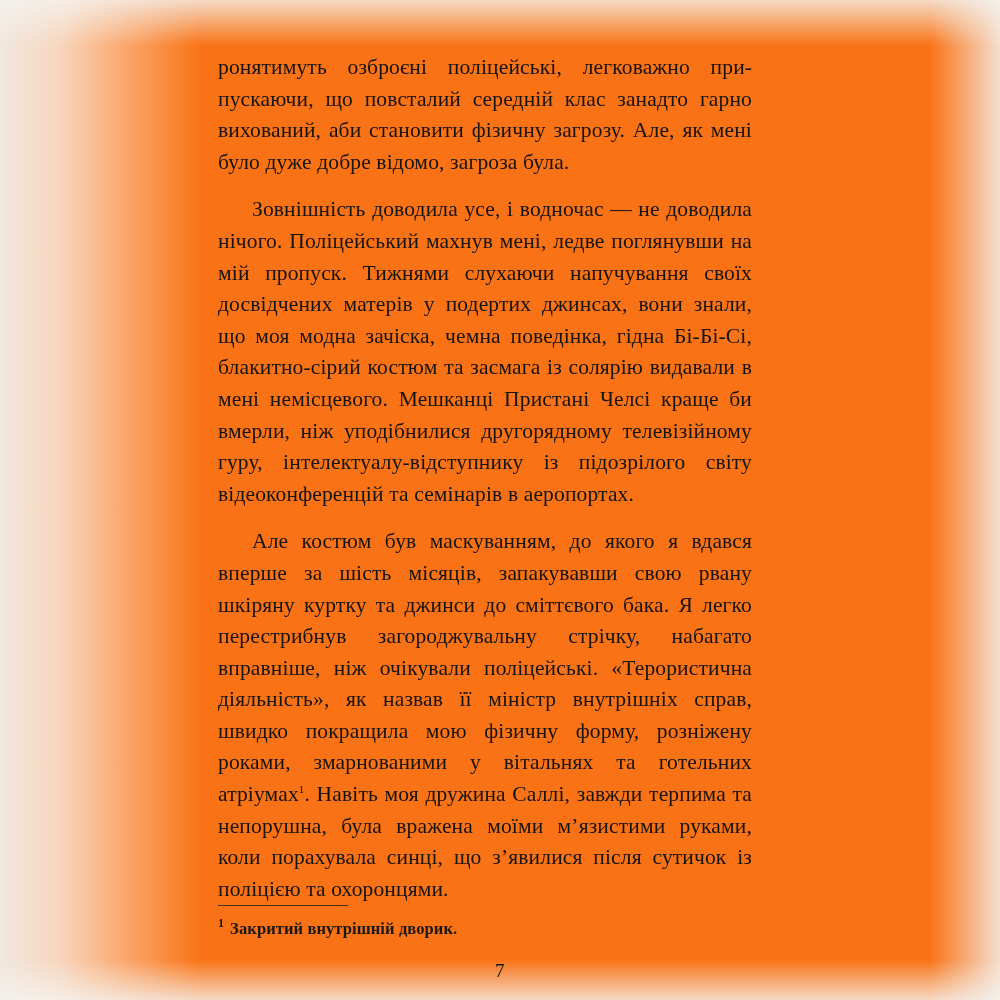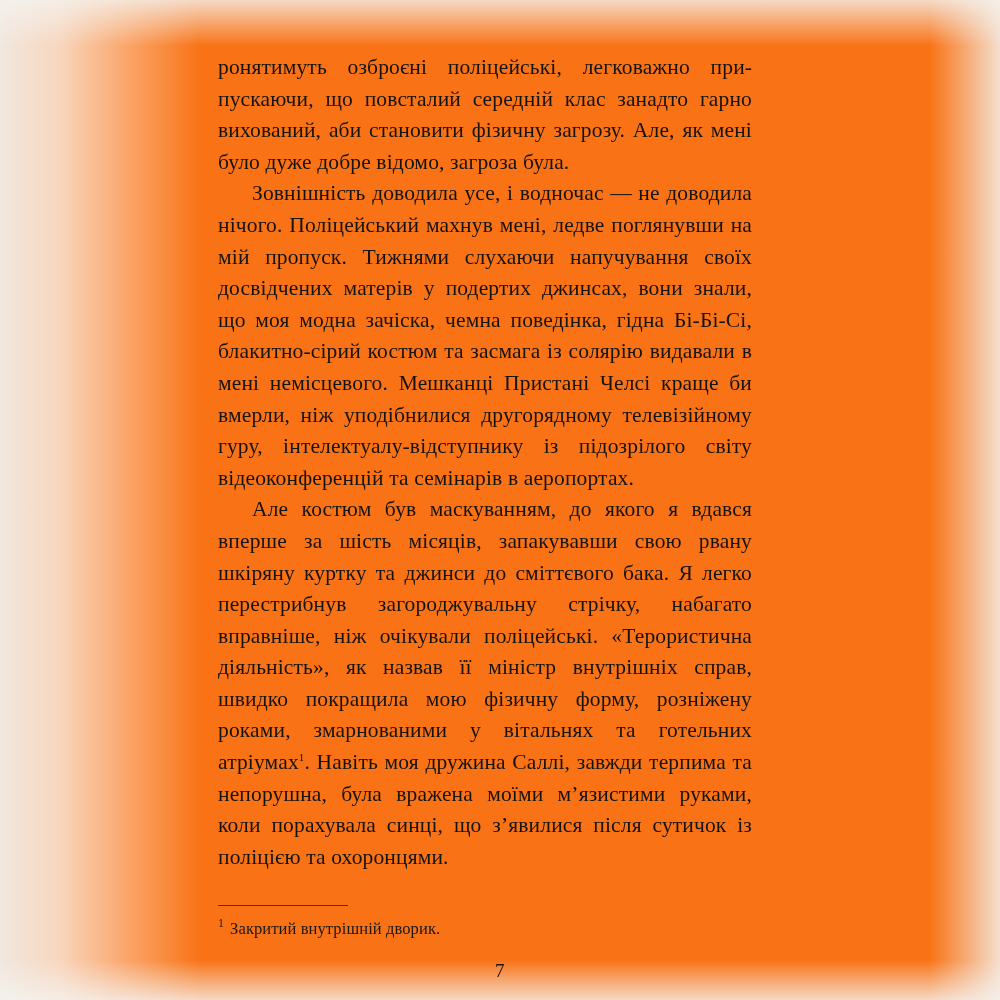--- a/index.html
+++ b/index.html
@@ -80,21 +80,21 @@
     margin: 0;
     font-size: 21.5px;
     line-height: 31.6px;
     color: #15130f;
     text-align: justify;
     text-justify: inter-word;
     hyphens: manual;
     letter-spacing: 0.15px;
   }
   .body-text p + p {
-    margin-top: 0;
+    margin-top: 16px;
   }
   .body-text p.indent {
     text-indent: 34px;
   }
 
   .footnote-rule {
     position: absolute;
     left: 218px;
     top: 905px;
     width: 130px;
@@ -105,20 +105,21 @@
 
   .footnote {
     position: absolute;
     left: 218px;
     top: 912px;
     width: 534px;
     font-size: 16.5px;
     line-height: 22px;
     color: #1a1713;
     letter-spacing: 0.1px;
+    font-weight: bold;
   }
   .footnote .marker {
     font-size: 12px;
     vertical-align: super;
     margin-right: 6px;
   }
 
   .folio {
     position: absolute;
     left: 0;

